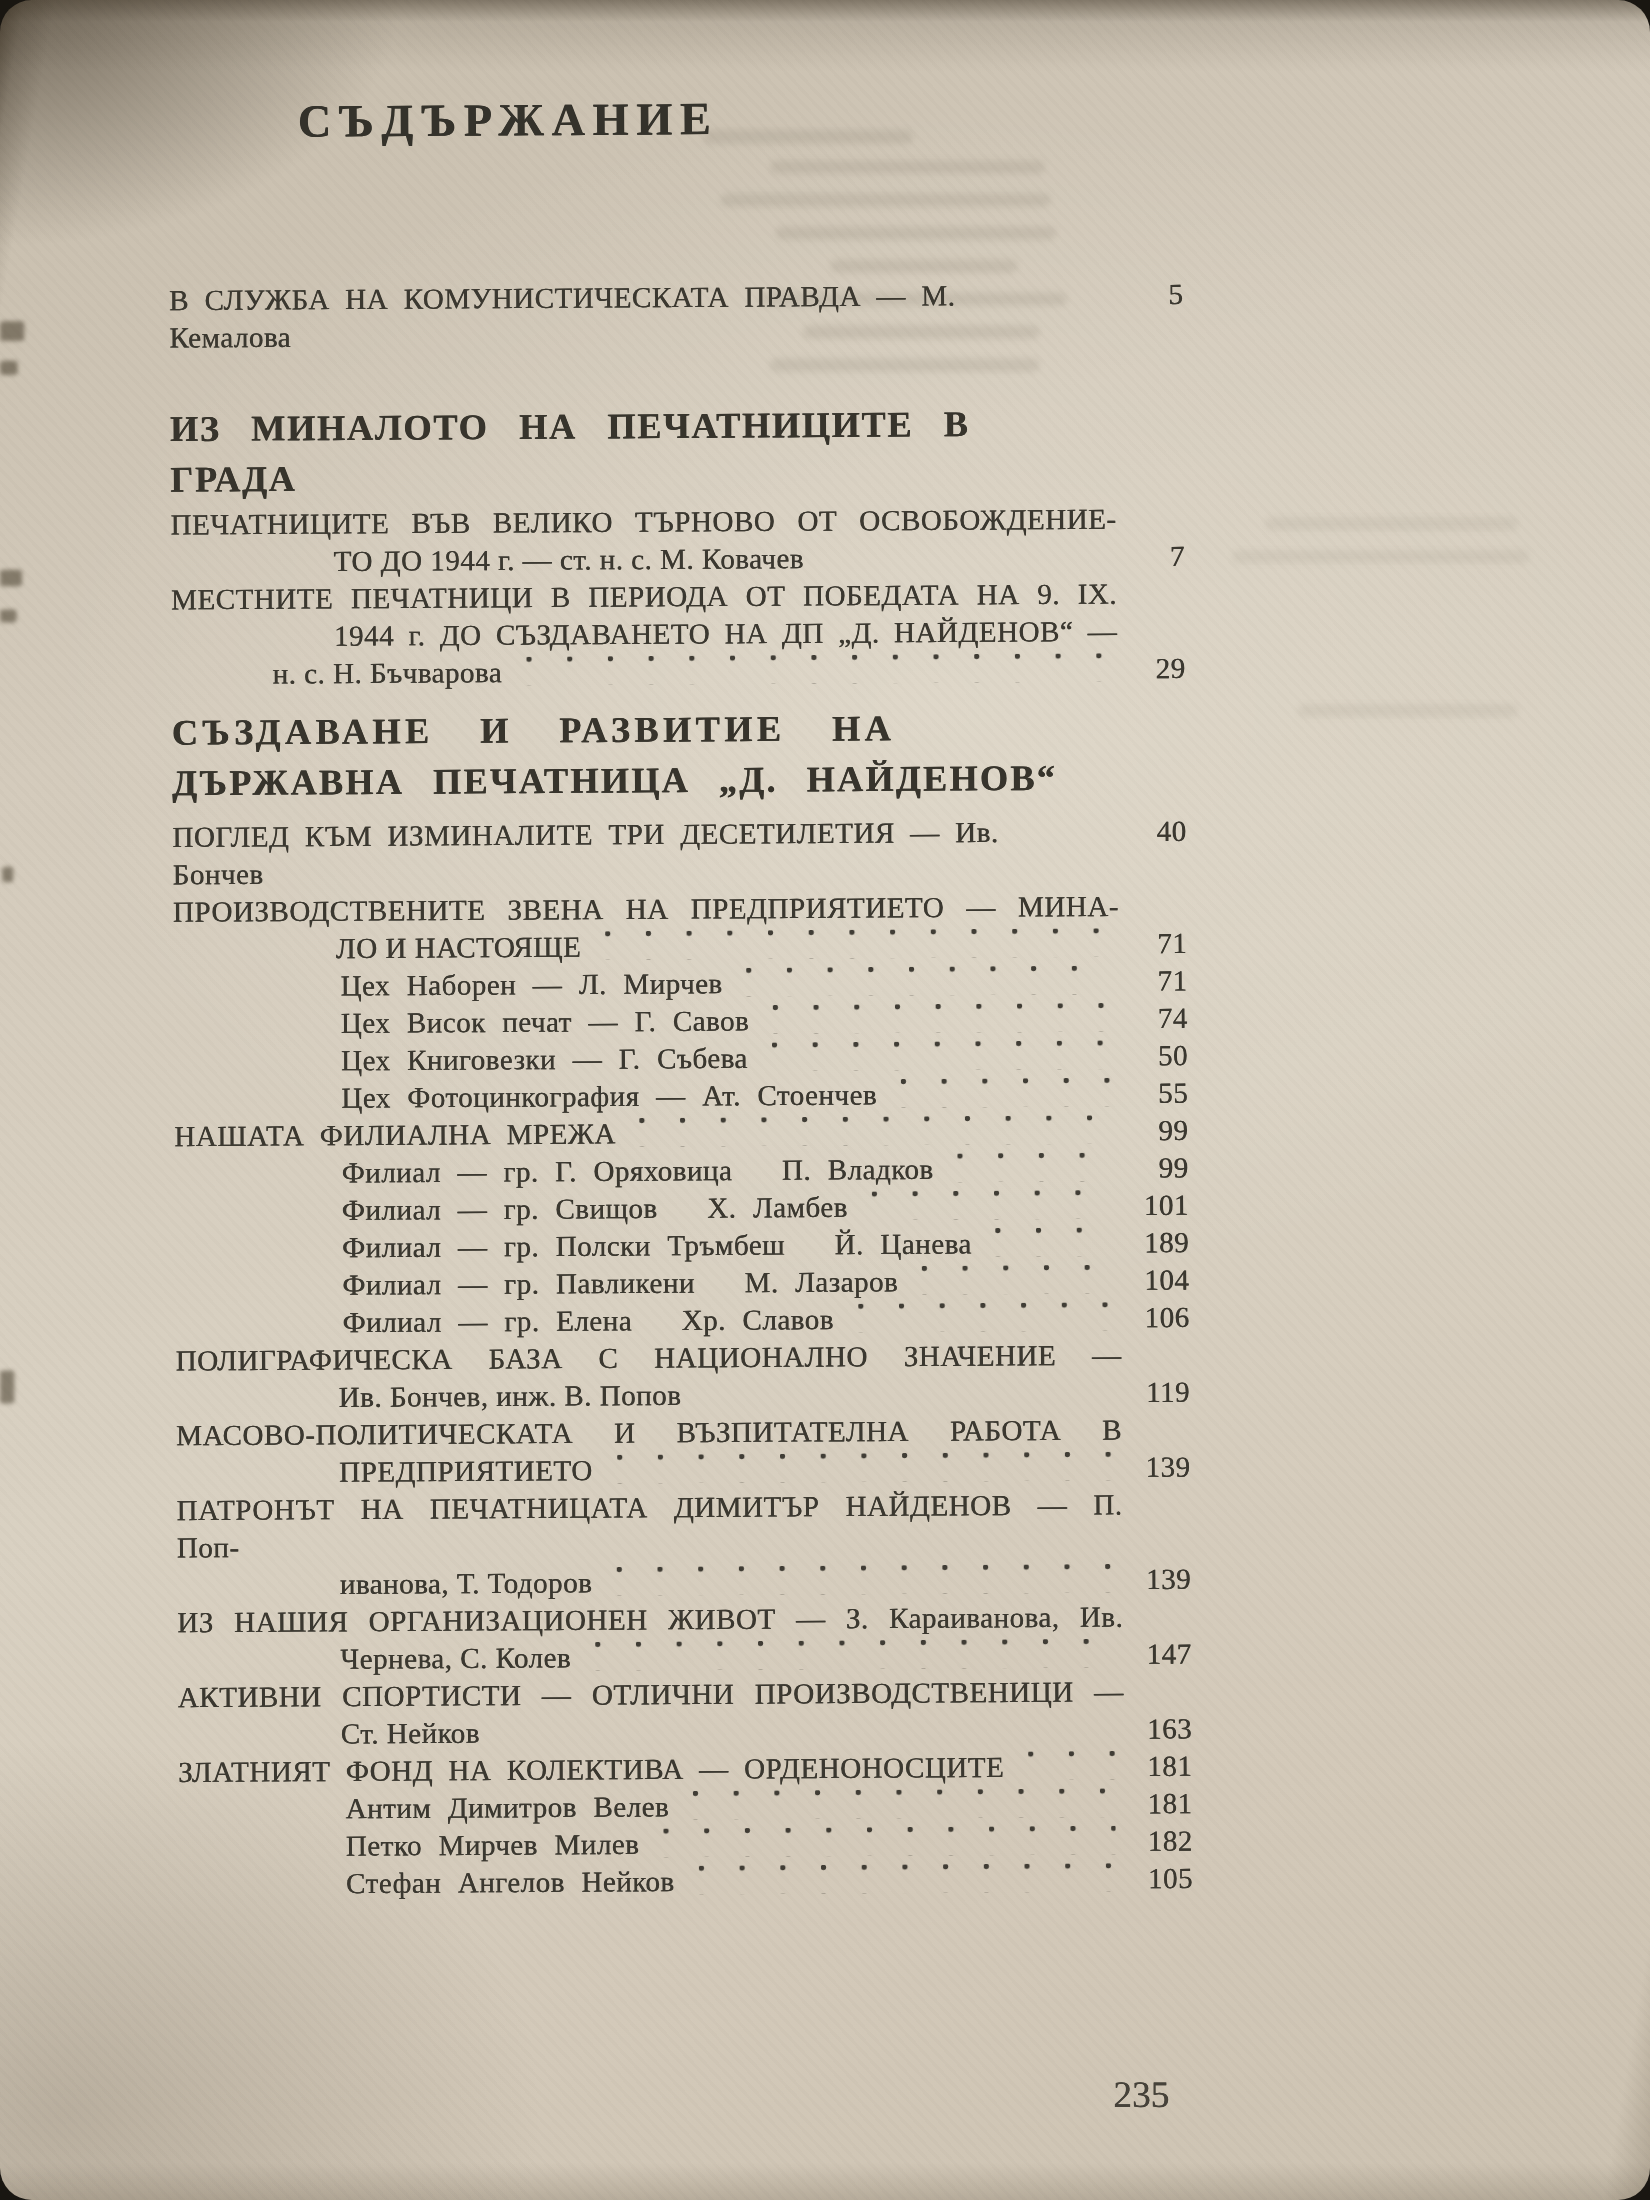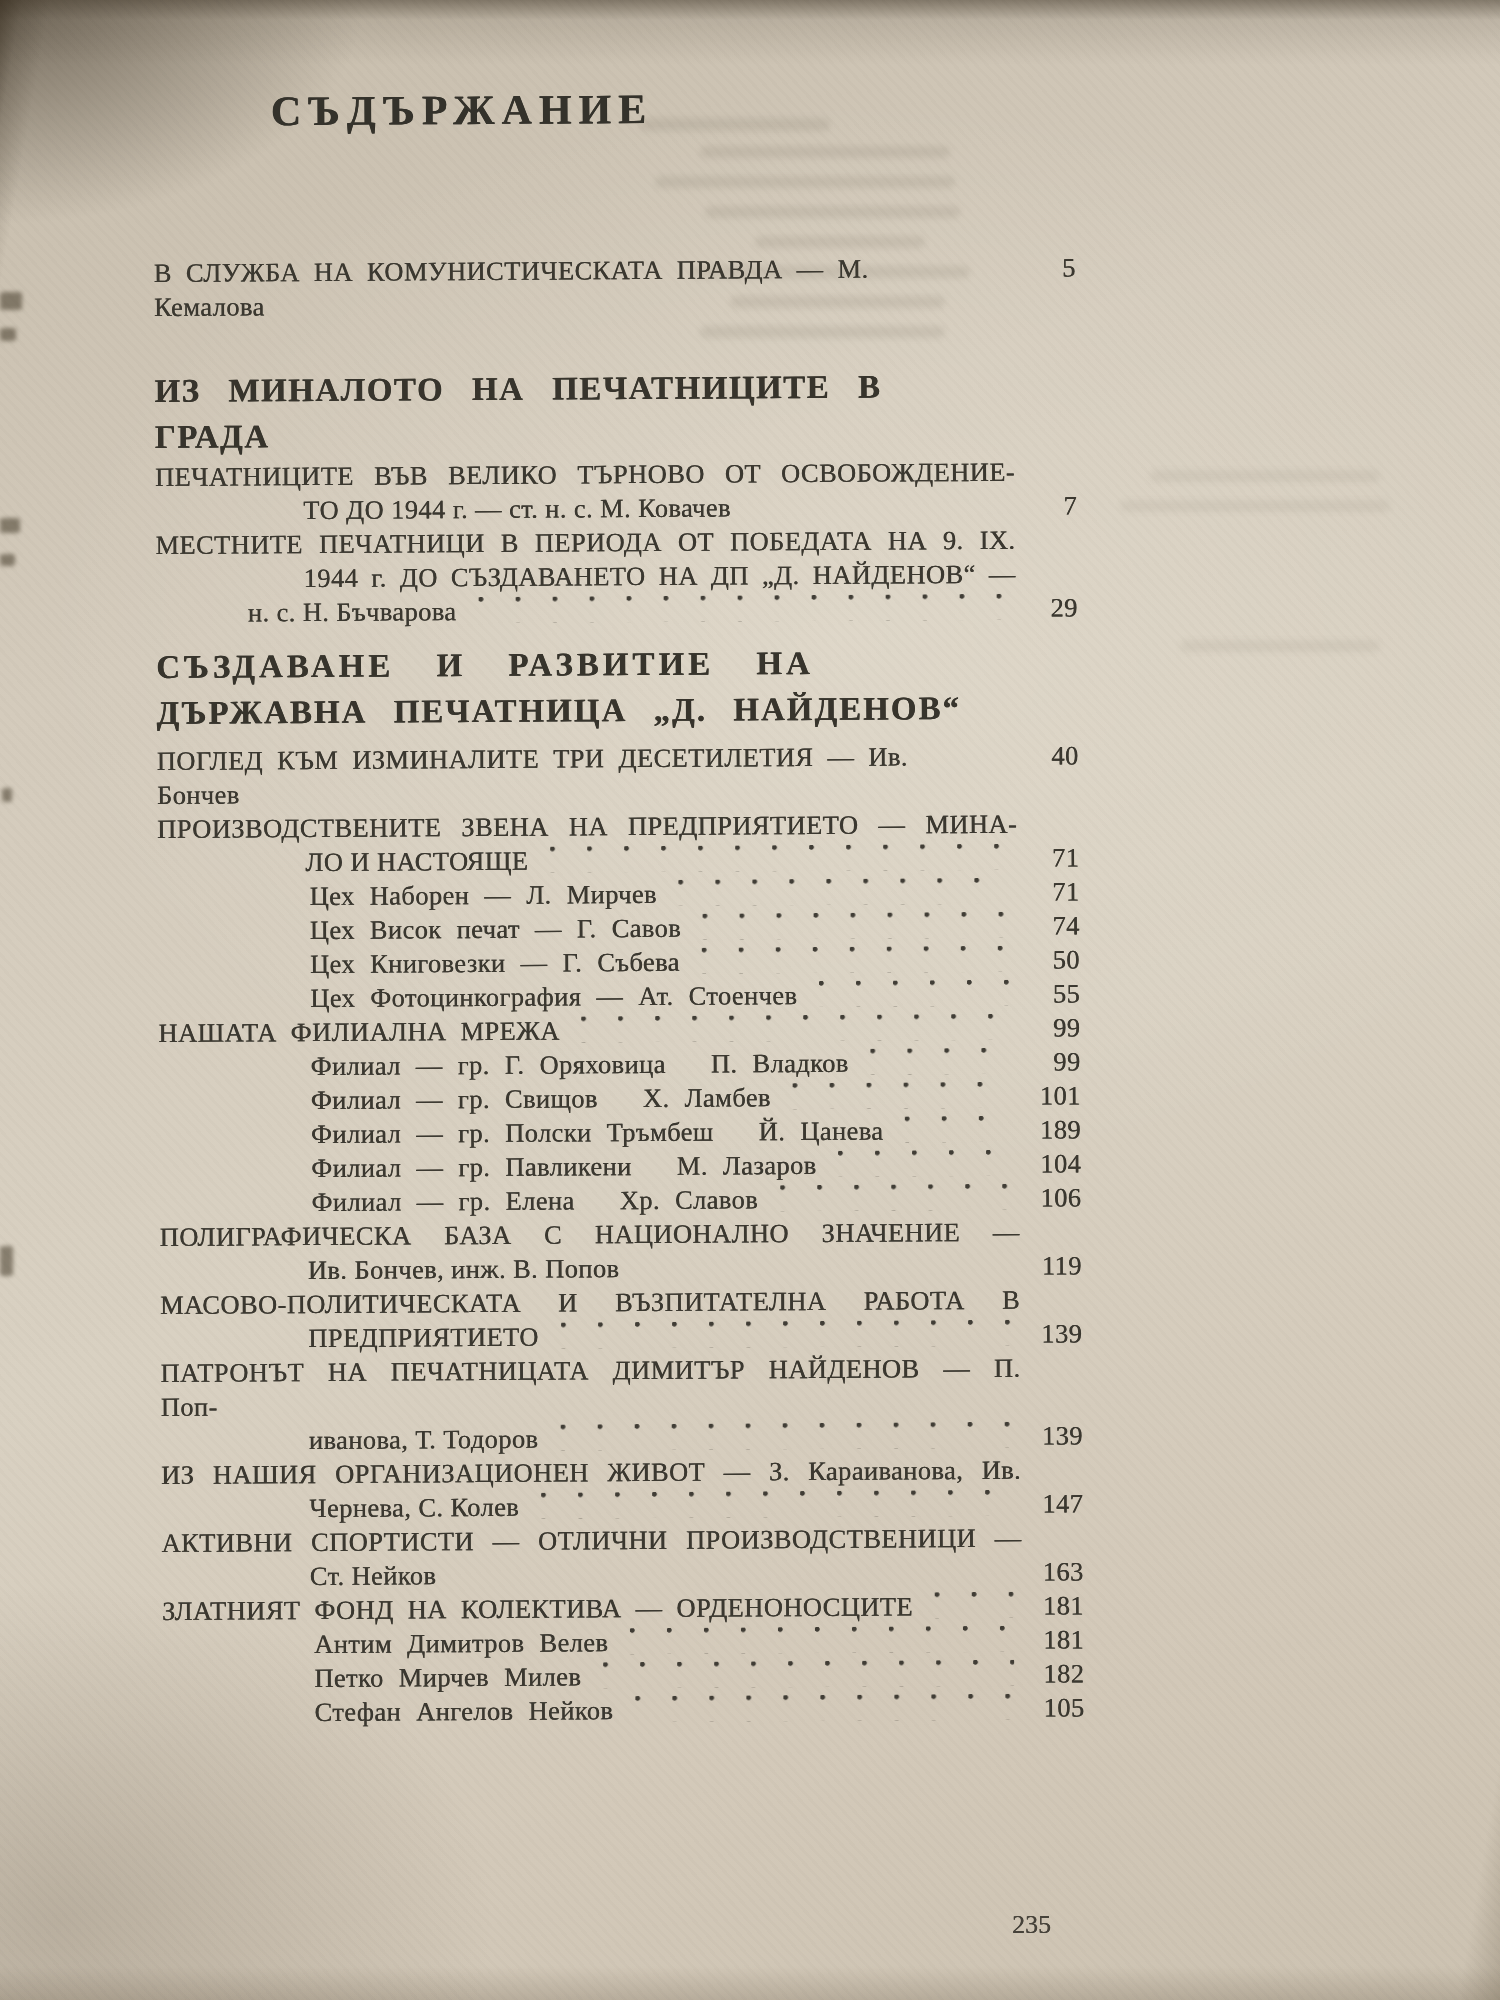--- a/index.html
+++ b/index.html
@@ -9,20 +9,21 @@
     background:
       repeating-linear-gradient(47deg, rgba(0,0,0,.015) 0 3px, rgba(0,0,0,0) 3px 8px),
       radial-gradient(1150px 780px at 56% 32%, rgba(255,252,240,.22), rgba(255,252,240,0) 70%),
       linear-gradient(100deg, rgba(56,46,32,.62) 0px, rgba(56,46,32,.20) 22px, rgba(56,46,32,0) 50px),
       linear-gradient(180deg, rgba(68,58,44,.55) 0px, rgba(68,58,44,.14) 20px, rgba(68,58,44,0) 65px),
       radial-gradient(520px 320px at 0% 0%, rgba(46,37,25,.55), rgba(46,37,25,0) 70%),
       radial-gradient(620px 480px at 4% 96%, rgba(88,76,58,.22), rgba(88,76,58,0) 70%),
       linear-gradient(280deg, rgba(95,82,62,.26) 0px, rgba(95,82,62,0) 42px),
       linear-gradient(0deg, rgba(95,82,62,.22) 0px, rgba(95,82,62,0) 34px),
       linear-gradient(160deg, #c6bcab 0%, #d4cbbc 28%, #d9d1c2 55%, #d3c9b9 80%, #ccc2b1 100%);
+    border-radius: 29px;
   }
   .content{
     position:absolute;left:152px;top:0;width:922px;padding-top:88px;
     transform:rotate(-0.35deg);transform-origin:top left;
     color:#3b3830;
   }
   .title{
     font-size:42px;font-weight:700;letter-spacing:7px;
     margin:0 0 0 118px;color:#34322b;text-shadow:.4px 0 0 currentColor;
   }
@@ -42,21 +43,21 @@
   .sub{word-spacing:8px;}
   .sub .t{margin-left:152px;}
   .section{font-size:33px;font-weight:700;line-height:46px;letter-spacing:1px;word-spacing:9px;color:#37342c;}
   .sp-a{word-spacing:18px;letter-spacing:1.5px;}
   .sp-b{word-spacing:30px;letter-spacing:4px;}
   .sp-c{word-spacing:16px;letter-spacing:2px;}
   .gap-a{margin-top:120px;}
   .gap-b{margin-top:44px;}
   .gap-c{margin-top:14px;}
   .gap-d{margin-top:8px;}
-  .folio{position:absolute;left:1012px;top:1886px;font-size:26px;color:#46423a;text-shadow:.35px 0 0 currentColor;margin-top:24px;}
+  .folio{position:absolute;left:1012px;top:1886px;font-size:34px;color:#46423a;text-shadow:.35px 0 0 currentColor;}
   .sm{position:absolute;background:#6f6758;opacity:.14;filter:blur(3px);border-radius:6px;}
   .sm.faint{opacity:.09;}
   .esm{position:absolute;background:#453c2b;opacity:.55;filter:blur(2px);border-radius:3px;}
 </style>
 </head>
 <body>
 
 <div class="photo">
 
   <div class="sm" style="left:640px;top:118px;width:190px;height:13px"></div>

